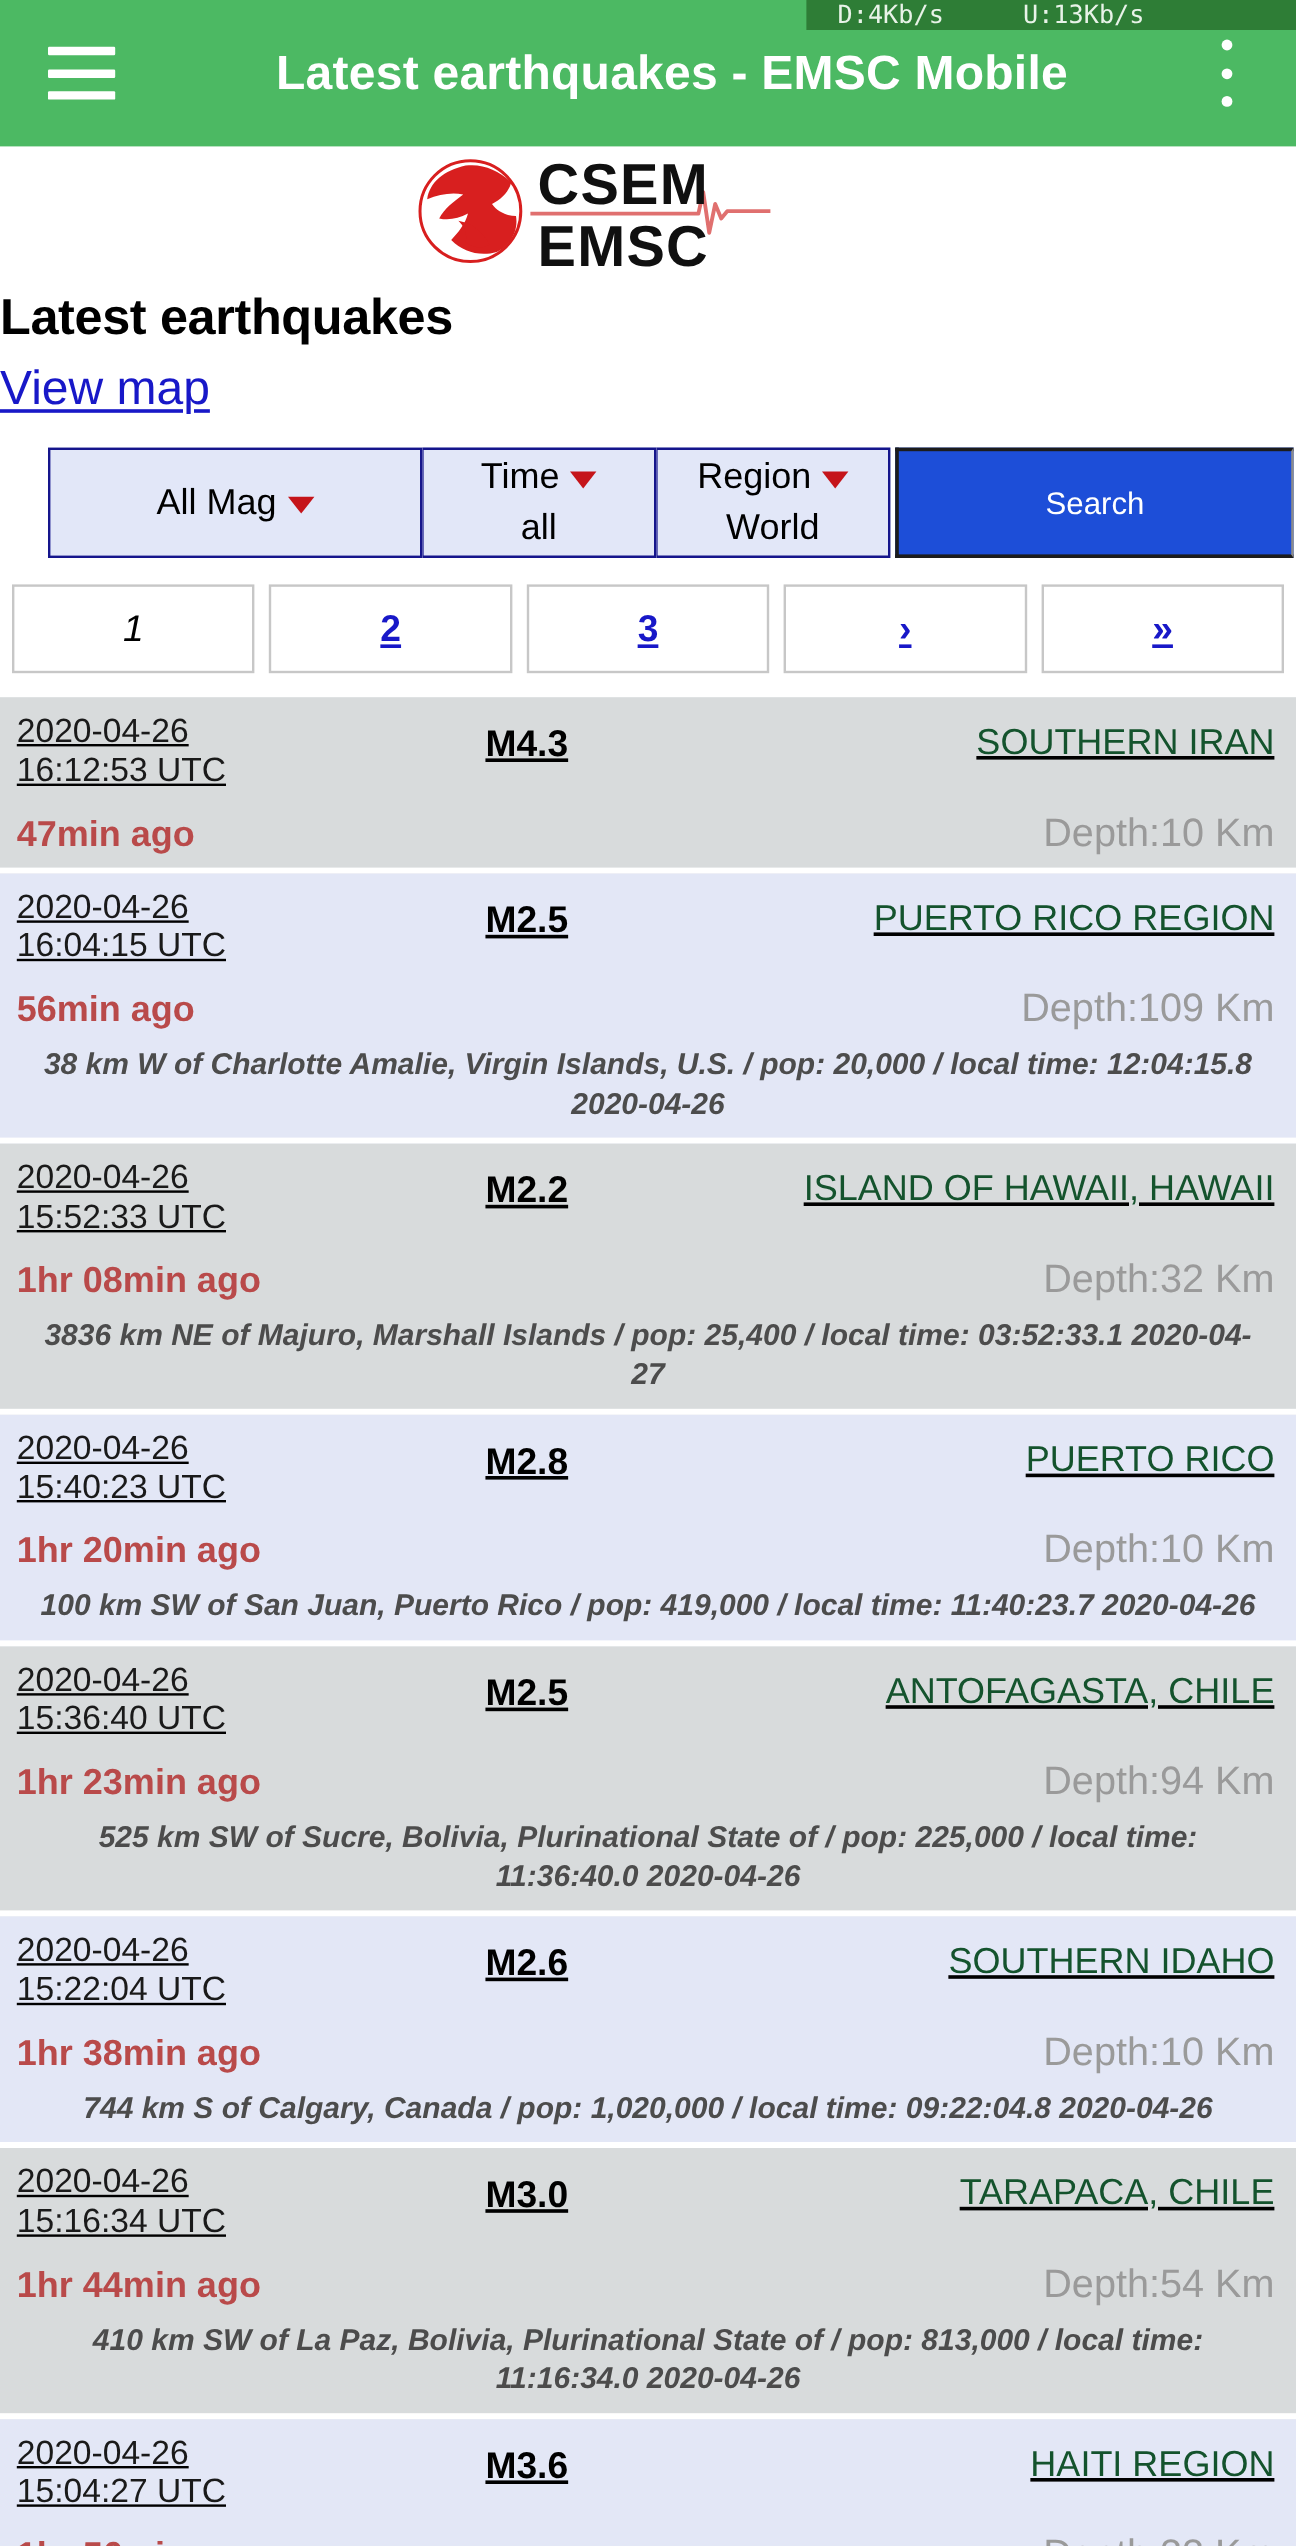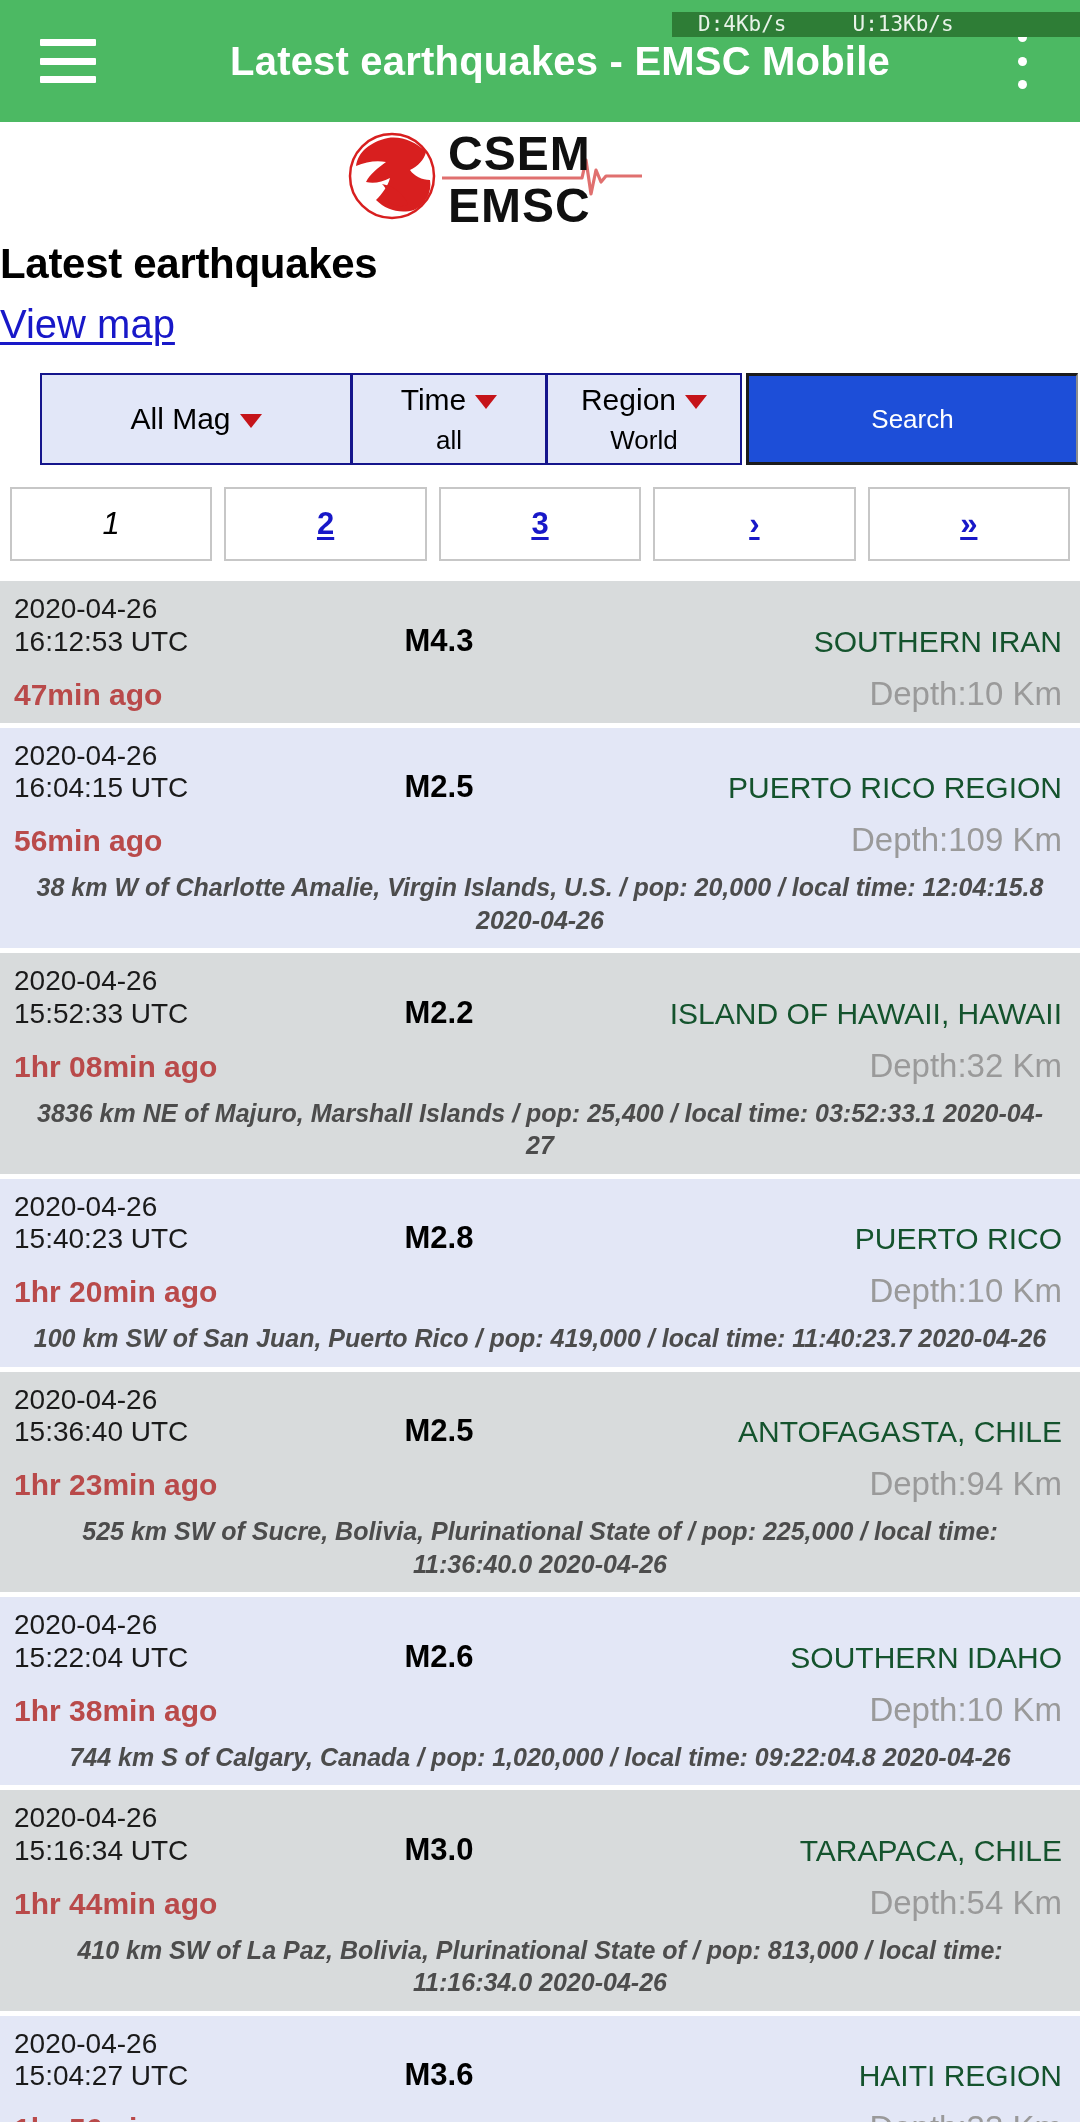--- a/index.html
+++ b/index.html
@@ -63,21 +63,21 @@
     display: block;
     width: 9px;
     height: 9px;
     border-radius: 50%;
     background: #ffffff;
   }
 
   
   .netspeed {
     position: absolute;
-    top: 12px;
+    top: 0;
     left: 672px;
     width: 408px;
     height: 25px;
     background: #2e7d36;
     color: #e8f3e8;
     font-family: "DejaVu Sans Mono", monospace;
     font-size: 21px;
     line-height: 25px;
     display: flex;
     align-items: center;
@@ -146,21 +146,21 @@
   .caret {
     width: 0; height: 0;
     border-left: 11px solid transparent;
     border-right: 11px solid transparent;
     border-top: 14px solid #c5141a;
     display: inline-block;
     position: relative;
     top: 2px;
   }
   .filter-sub {
-    font-size: 26px;
+    font-size: 30px;
     color: #000000;
     margin-top: 8px;
   }
   .search-btn {
     flex: 1 1 auto;
     margin-left: 4px;
     background: #1d4ed8;
     border: 3px solid #1c1c1c;
     border-right: 2px solid #8c8c8c;
     color: #ffffff;
@@ -209,21 +209,22 @@
   .quake {
     position: relative;
     padding: 12px 14px 10px 14px;
     border-bottom: 5px solid #ffffff;
   }
   .quake.odd  { background: #d8dbdc; }
   .quake.even { background: #e3e7f6; }
 
   .q-top {
     display: flex;
-    align-items: flex-end;
+    align-items: flex-start;
+    text-decoration: underline;
   }
   .q-datetime {
     width: 310px;
     flex: 0 0 auto;
     font-size: 28px;
     line-height: 1.17;
     color: #1a1a1a;
   }
   .q-mag {
     flex: 0 0 auto;

